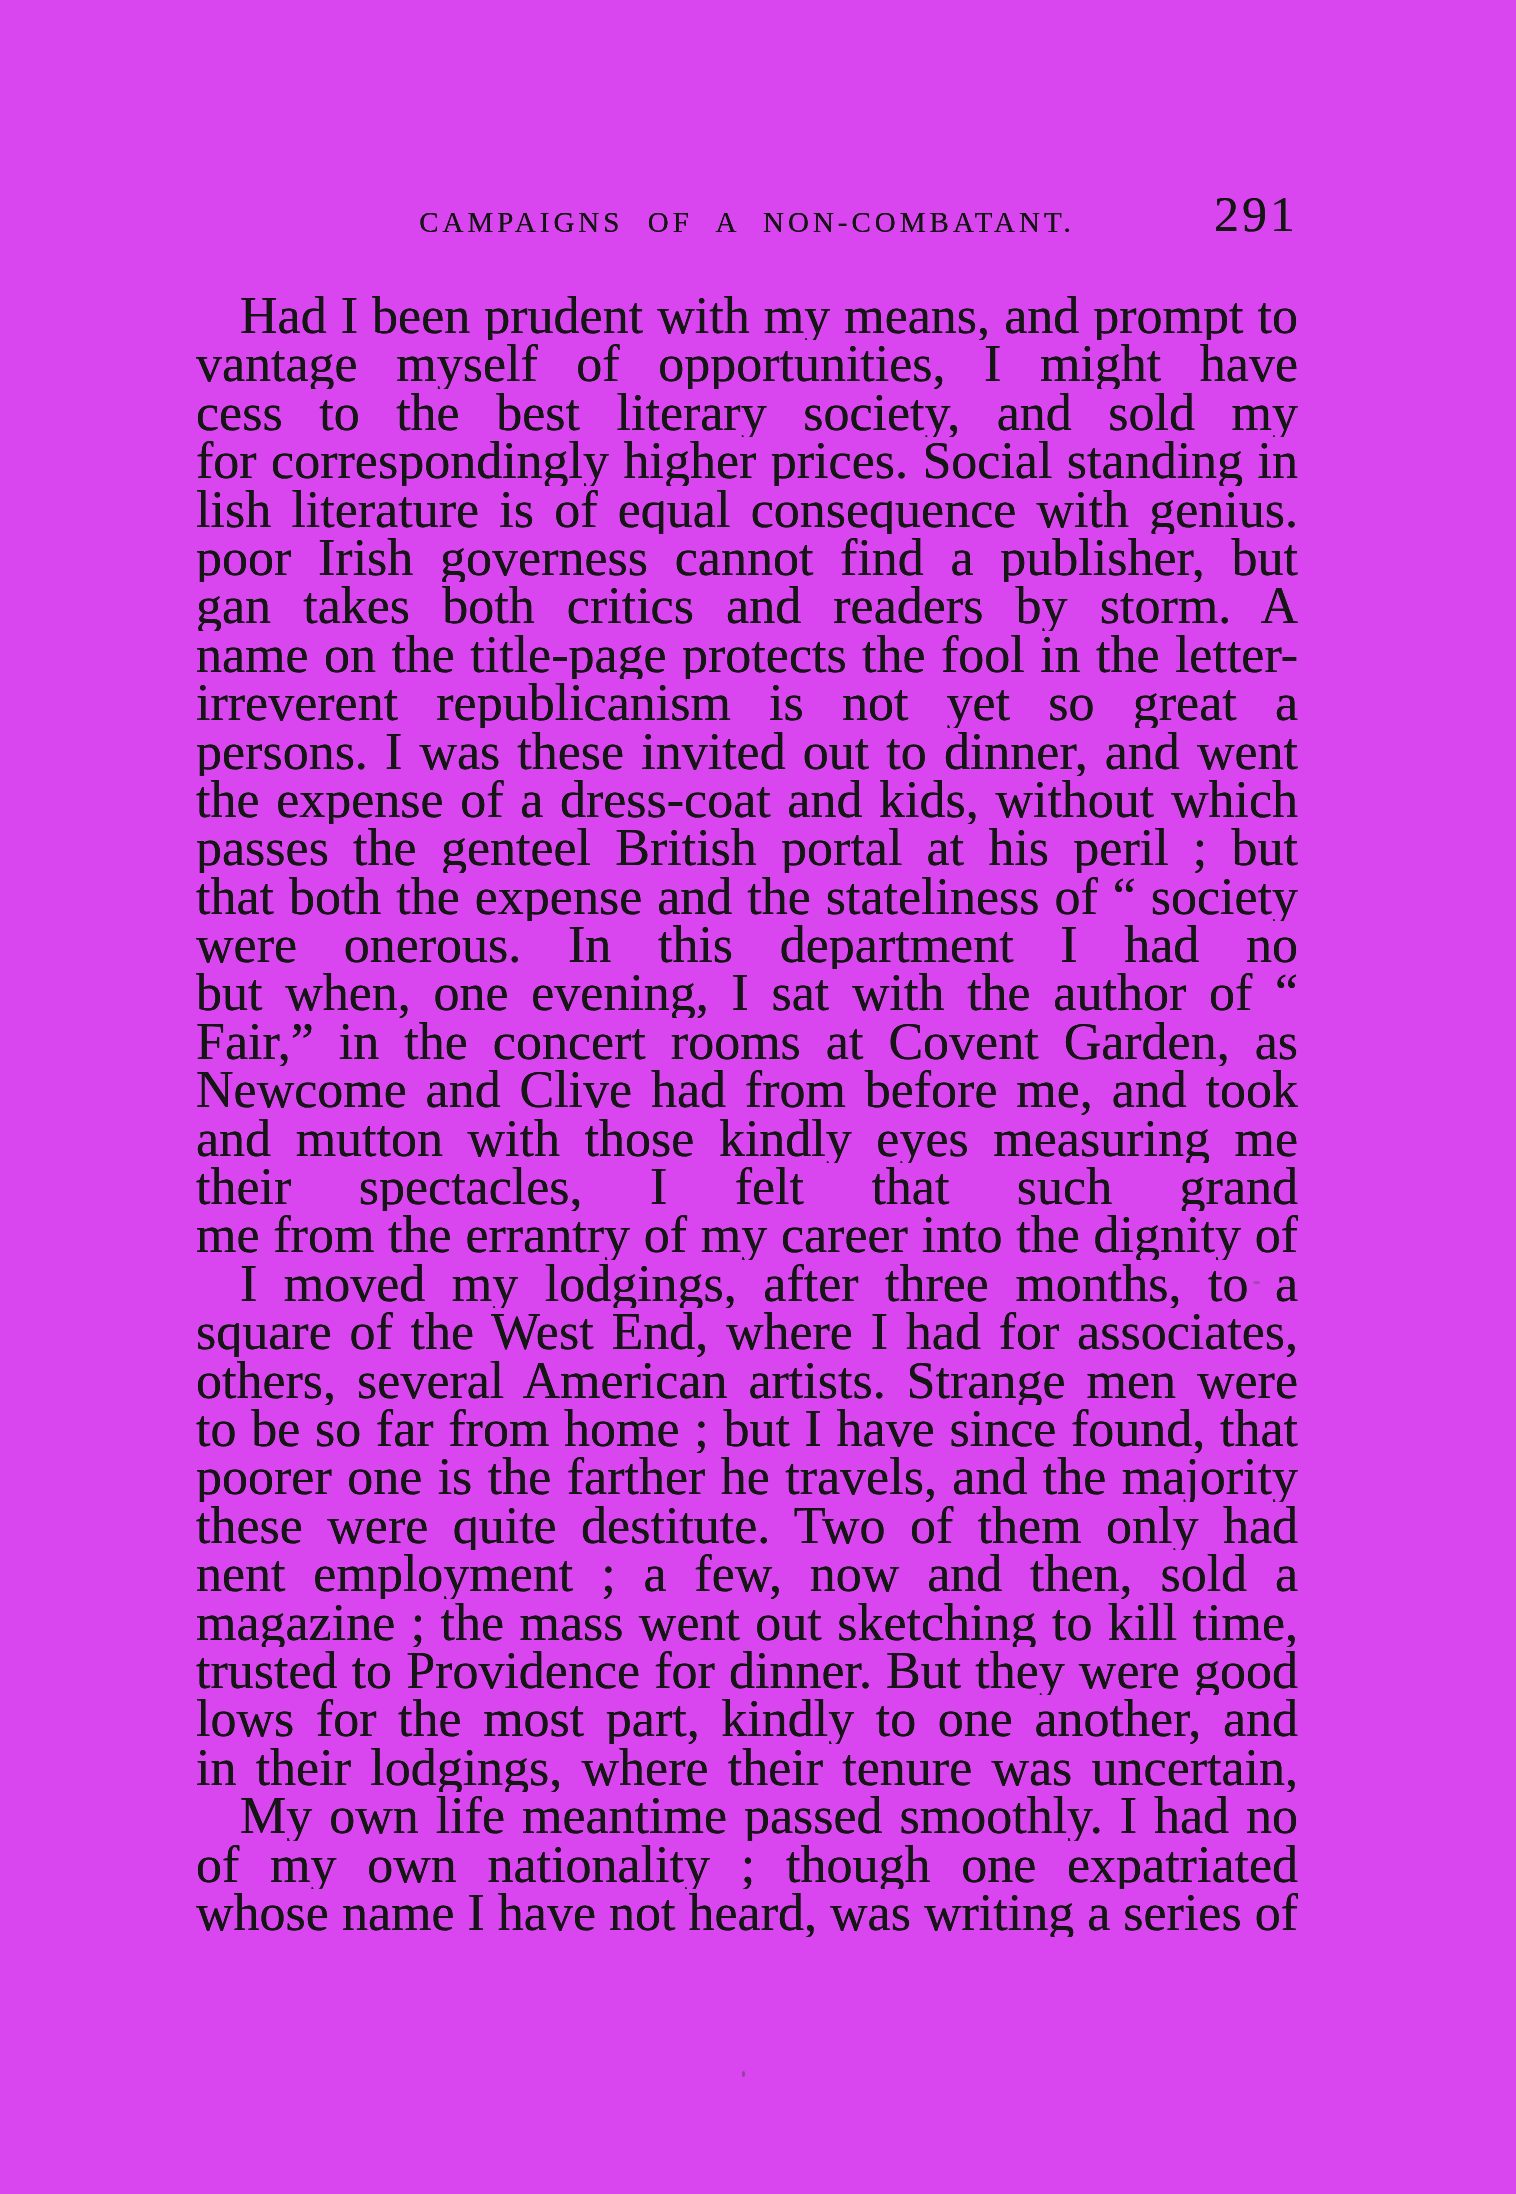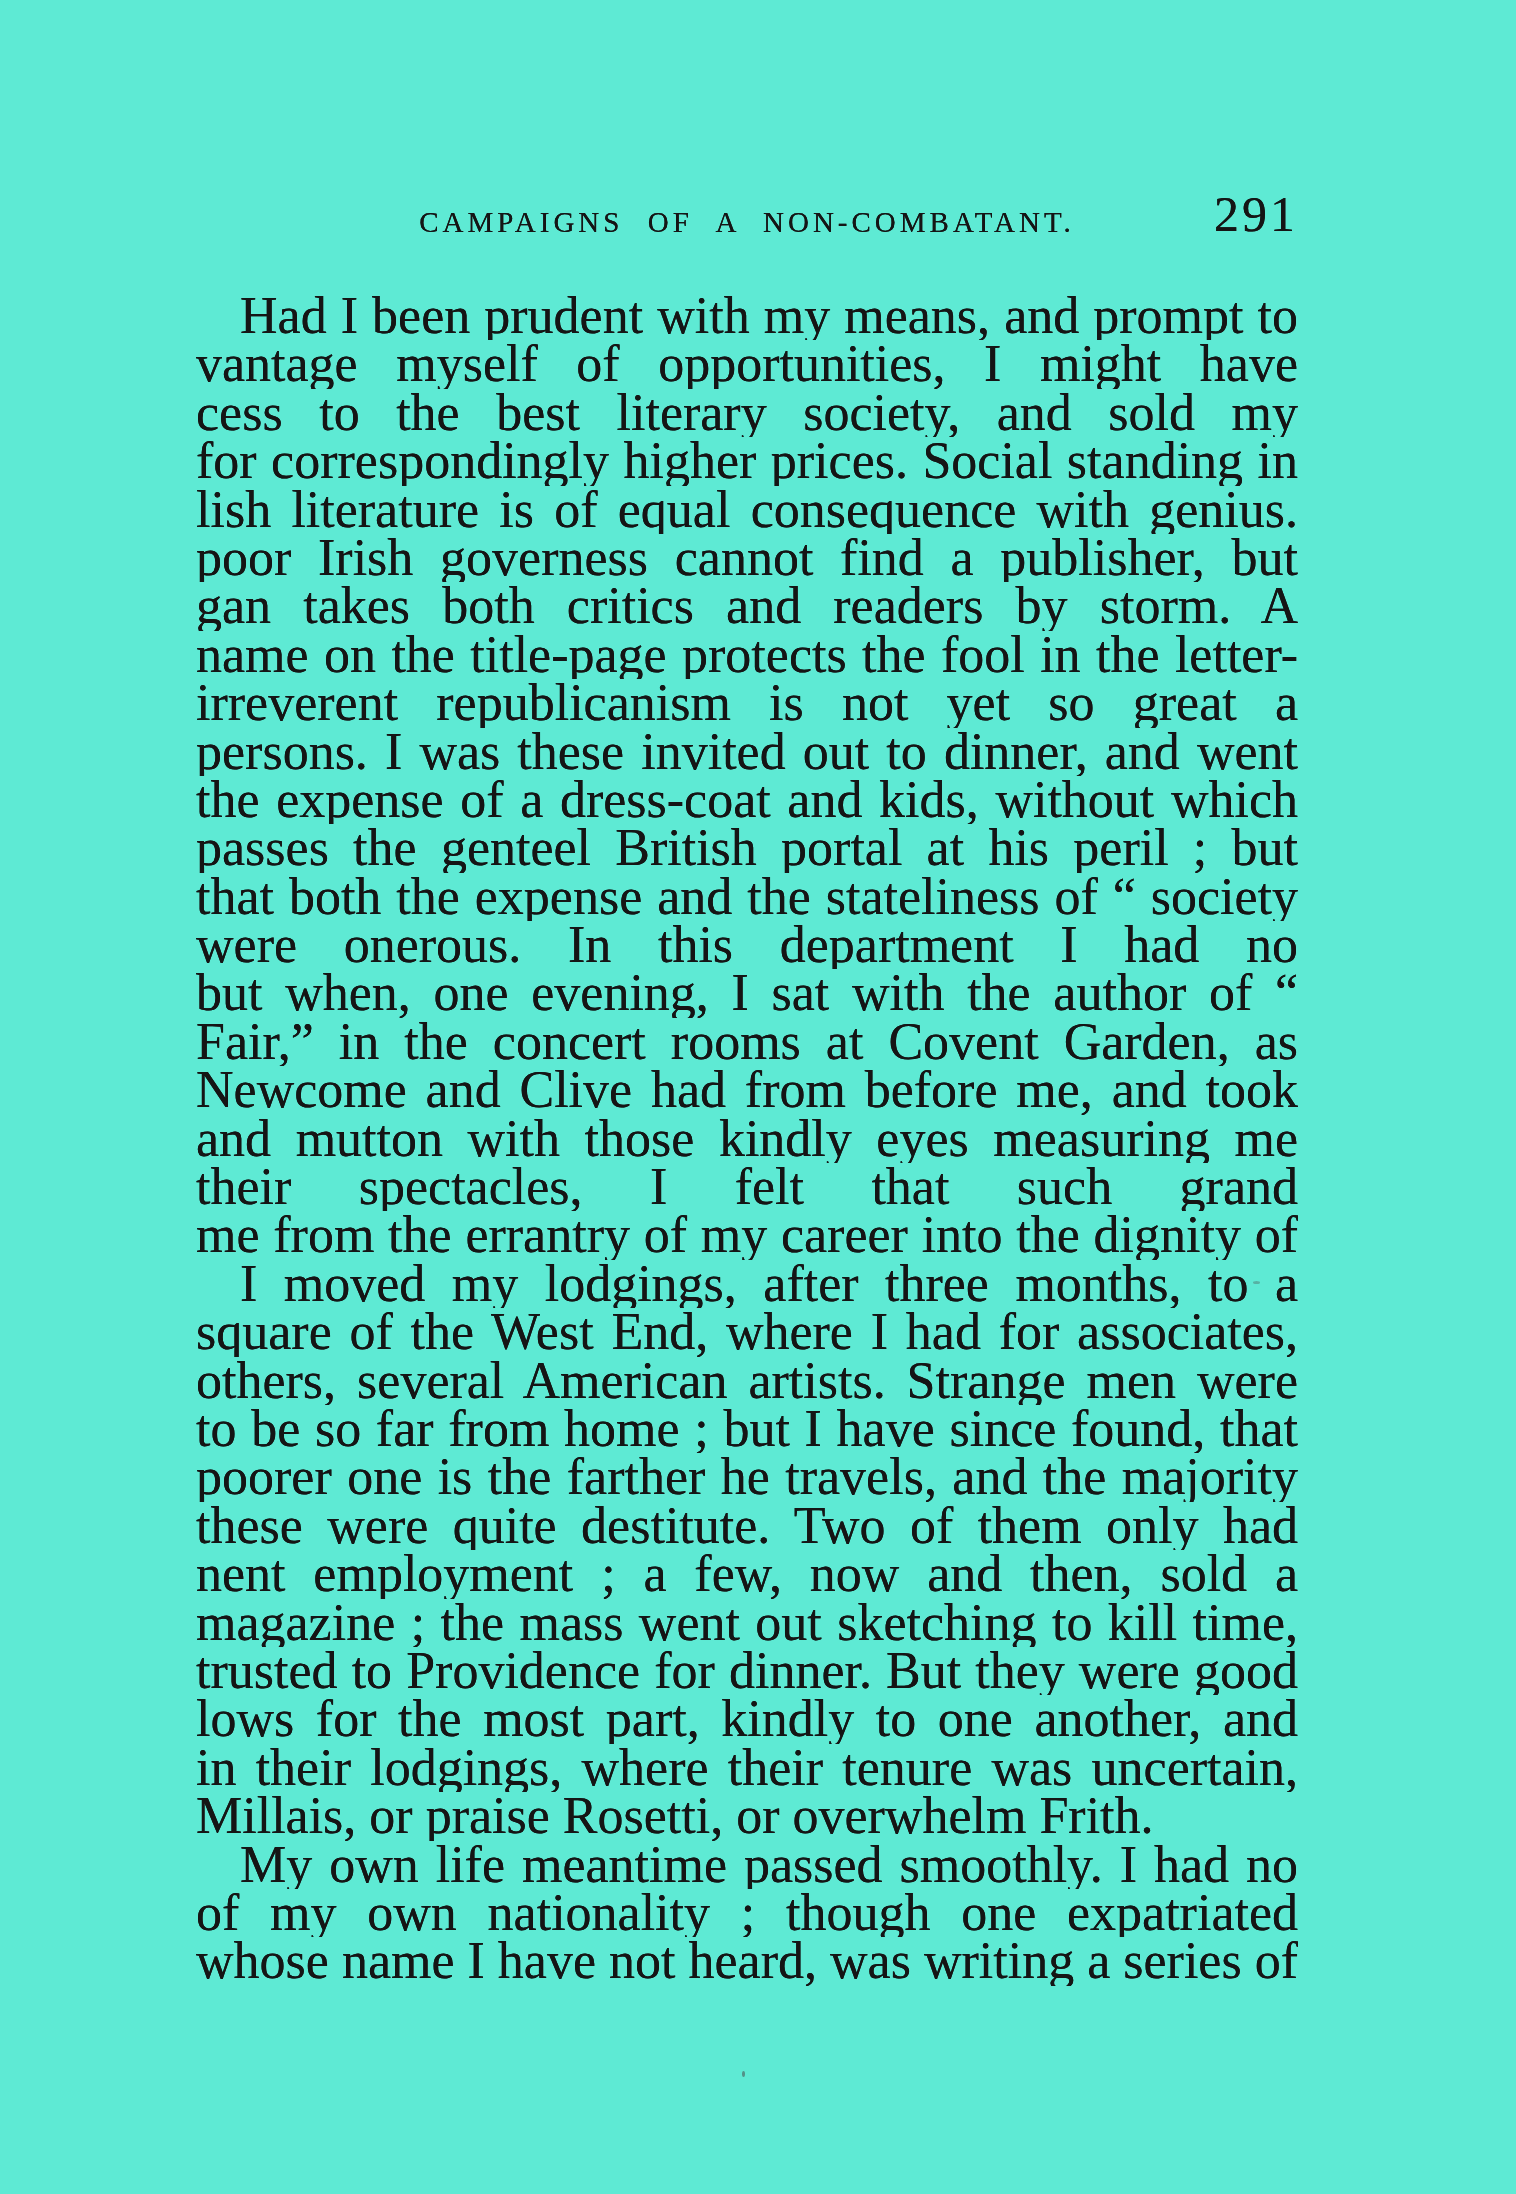--- a/index.html
+++ b/index.html
@@ -4,21 +4,21 @@
 <style>
   html, body {
     margin: 0;
     padding: 0;
     background: #ffffff;
   }
   .page {
     position: relative;
     width: 1516px;
     height: 2194px;
-    background: #5eead4;
+    background: #d946ef;
     overflow: hidden;
     font-family: "Liberation Serif", "DejaVu Serif", serif;
     color: #151515;
   }
   .running-header {
     position: absolute;
     left: 196px;
     top: 197px;
     width: 1102px;
     height: 46px;
@@ -111,21 +111,20 @@
         <div class="line">square of the West End, where I had for associates, among</div>
         <div class="line">others, several American artists. Strange men were they</div>
         <div class="line">to be so far from home ; but I have since found, that the</div>
         <div class="line">poorer one is the farther he travels, and the majority of</div>
         <div class="line">these were quite destitute. Two of them only had perma-</div>
         <div class="line">nent employment ; a few, now and then, sold a design to a</div>
         <div class="line">magazine ; the mass went out sketching to kill time, and</div>
         <div class="line">trusted to Providence for dinner. But they were good fel-</div>
         <div class="line">lows for the most part, kindly to one another, and meeting</div>
         <div class="line">in their lodgings, where their tenure was uncertain, to score</div>
-        <div class="line endline">Millais, or praise Rosetti, or overwhelm Frith.</div>
       </div>
       <div class="para">
         <div class="line first">My own life meantime passed smoothly. I had no rivals</div>
         <div class="line">of my own nationality ; though one expatriated person,</div>
         <div class="line">whose name I have not heard, was writing a series of</div>
       </div>
     </div>
 
 <div class="speck" style="left: 742px; top: 2071px; width: 3px; height: 6px; opacity: 0.55;"></div>
     <div class="speck" style="left: 1253px; top: 1281px; width: 7px; height: 3px; opacity: 0.35;"></div>

